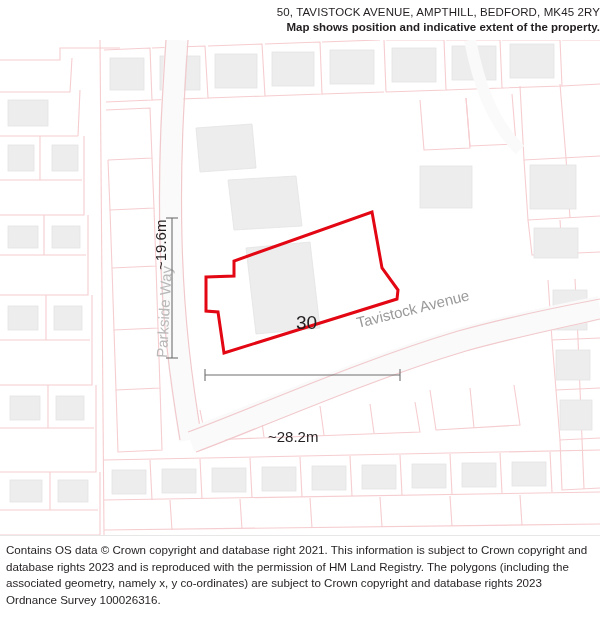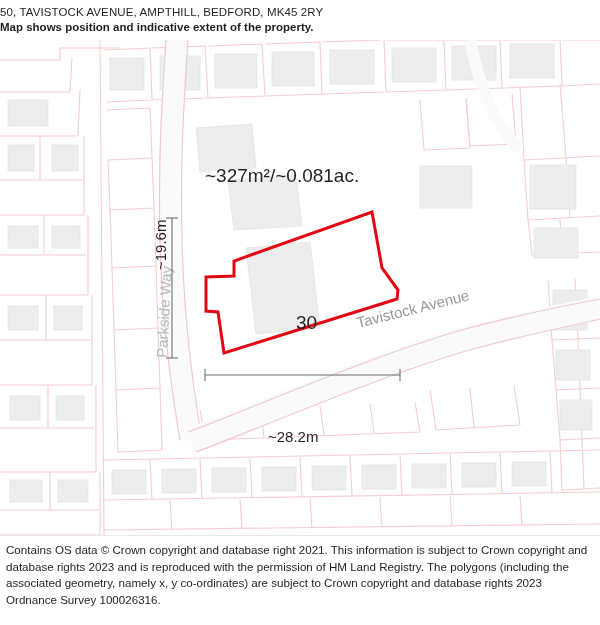--- a/index.html
+++ b/index.html
@@ -19,21 +19,21 @@
     width: 600px;
     height: 625px;
   }
   
   .header {
     position: absolute;
     top: 0;
     left: 0;
     width: 600px;
     height: 40px;
-    text-align: left;
+    text-align: right;
     padding-top: 5px;
     box-sizing: border-box;
   }
   .header .title {
     font-size: 11.5px;
     line-height: 15px;
     color: #231f20;
     letter-spacing: 0.01em;
   }
   .header .subtitle {
@@ -269,21 +269,20 @@
         <line x1="400" y1="329" x2="400" y2="341"></line>
 
         <line x1="172" y1="178" x2="172" y2="318"></line>
         <line x1="166" y1="178" x2="178" y2="178"></line>
         <line x1="166" y1="318" x2="178" y2="318"></line>
       </g>
 
       <path d="M206 237 L234 236 L234 221 L372 172 L382 228 L398 250 L397 259 L224 313 L218 272 L206 271 Z" fill="none" stroke="#e30613" stroke-width="3"></path>
     </svg>
 
-    <div class="map-label area-label">~327m²/~0.081ac.</div>
     <div class="map-label house-number">30</div>
     <div class="map-label width-label">~28.2m</div>
     <div class="map-label height-label">~19.6m</div>
   </div>
 
   <div class="footer">
     <p>Contains OS data © Crown copyright and database right 2021. This information is subject to Crown copyright and database rights 2023 and is reproduced with the permission of HM Land Registry. The polygons (including the associated geometry, namely x, y co-ordinates) are subject to Crown copyright and database rights 2023 Ordnance Survey 100026316.</p>
   </div>
 
 </div>

